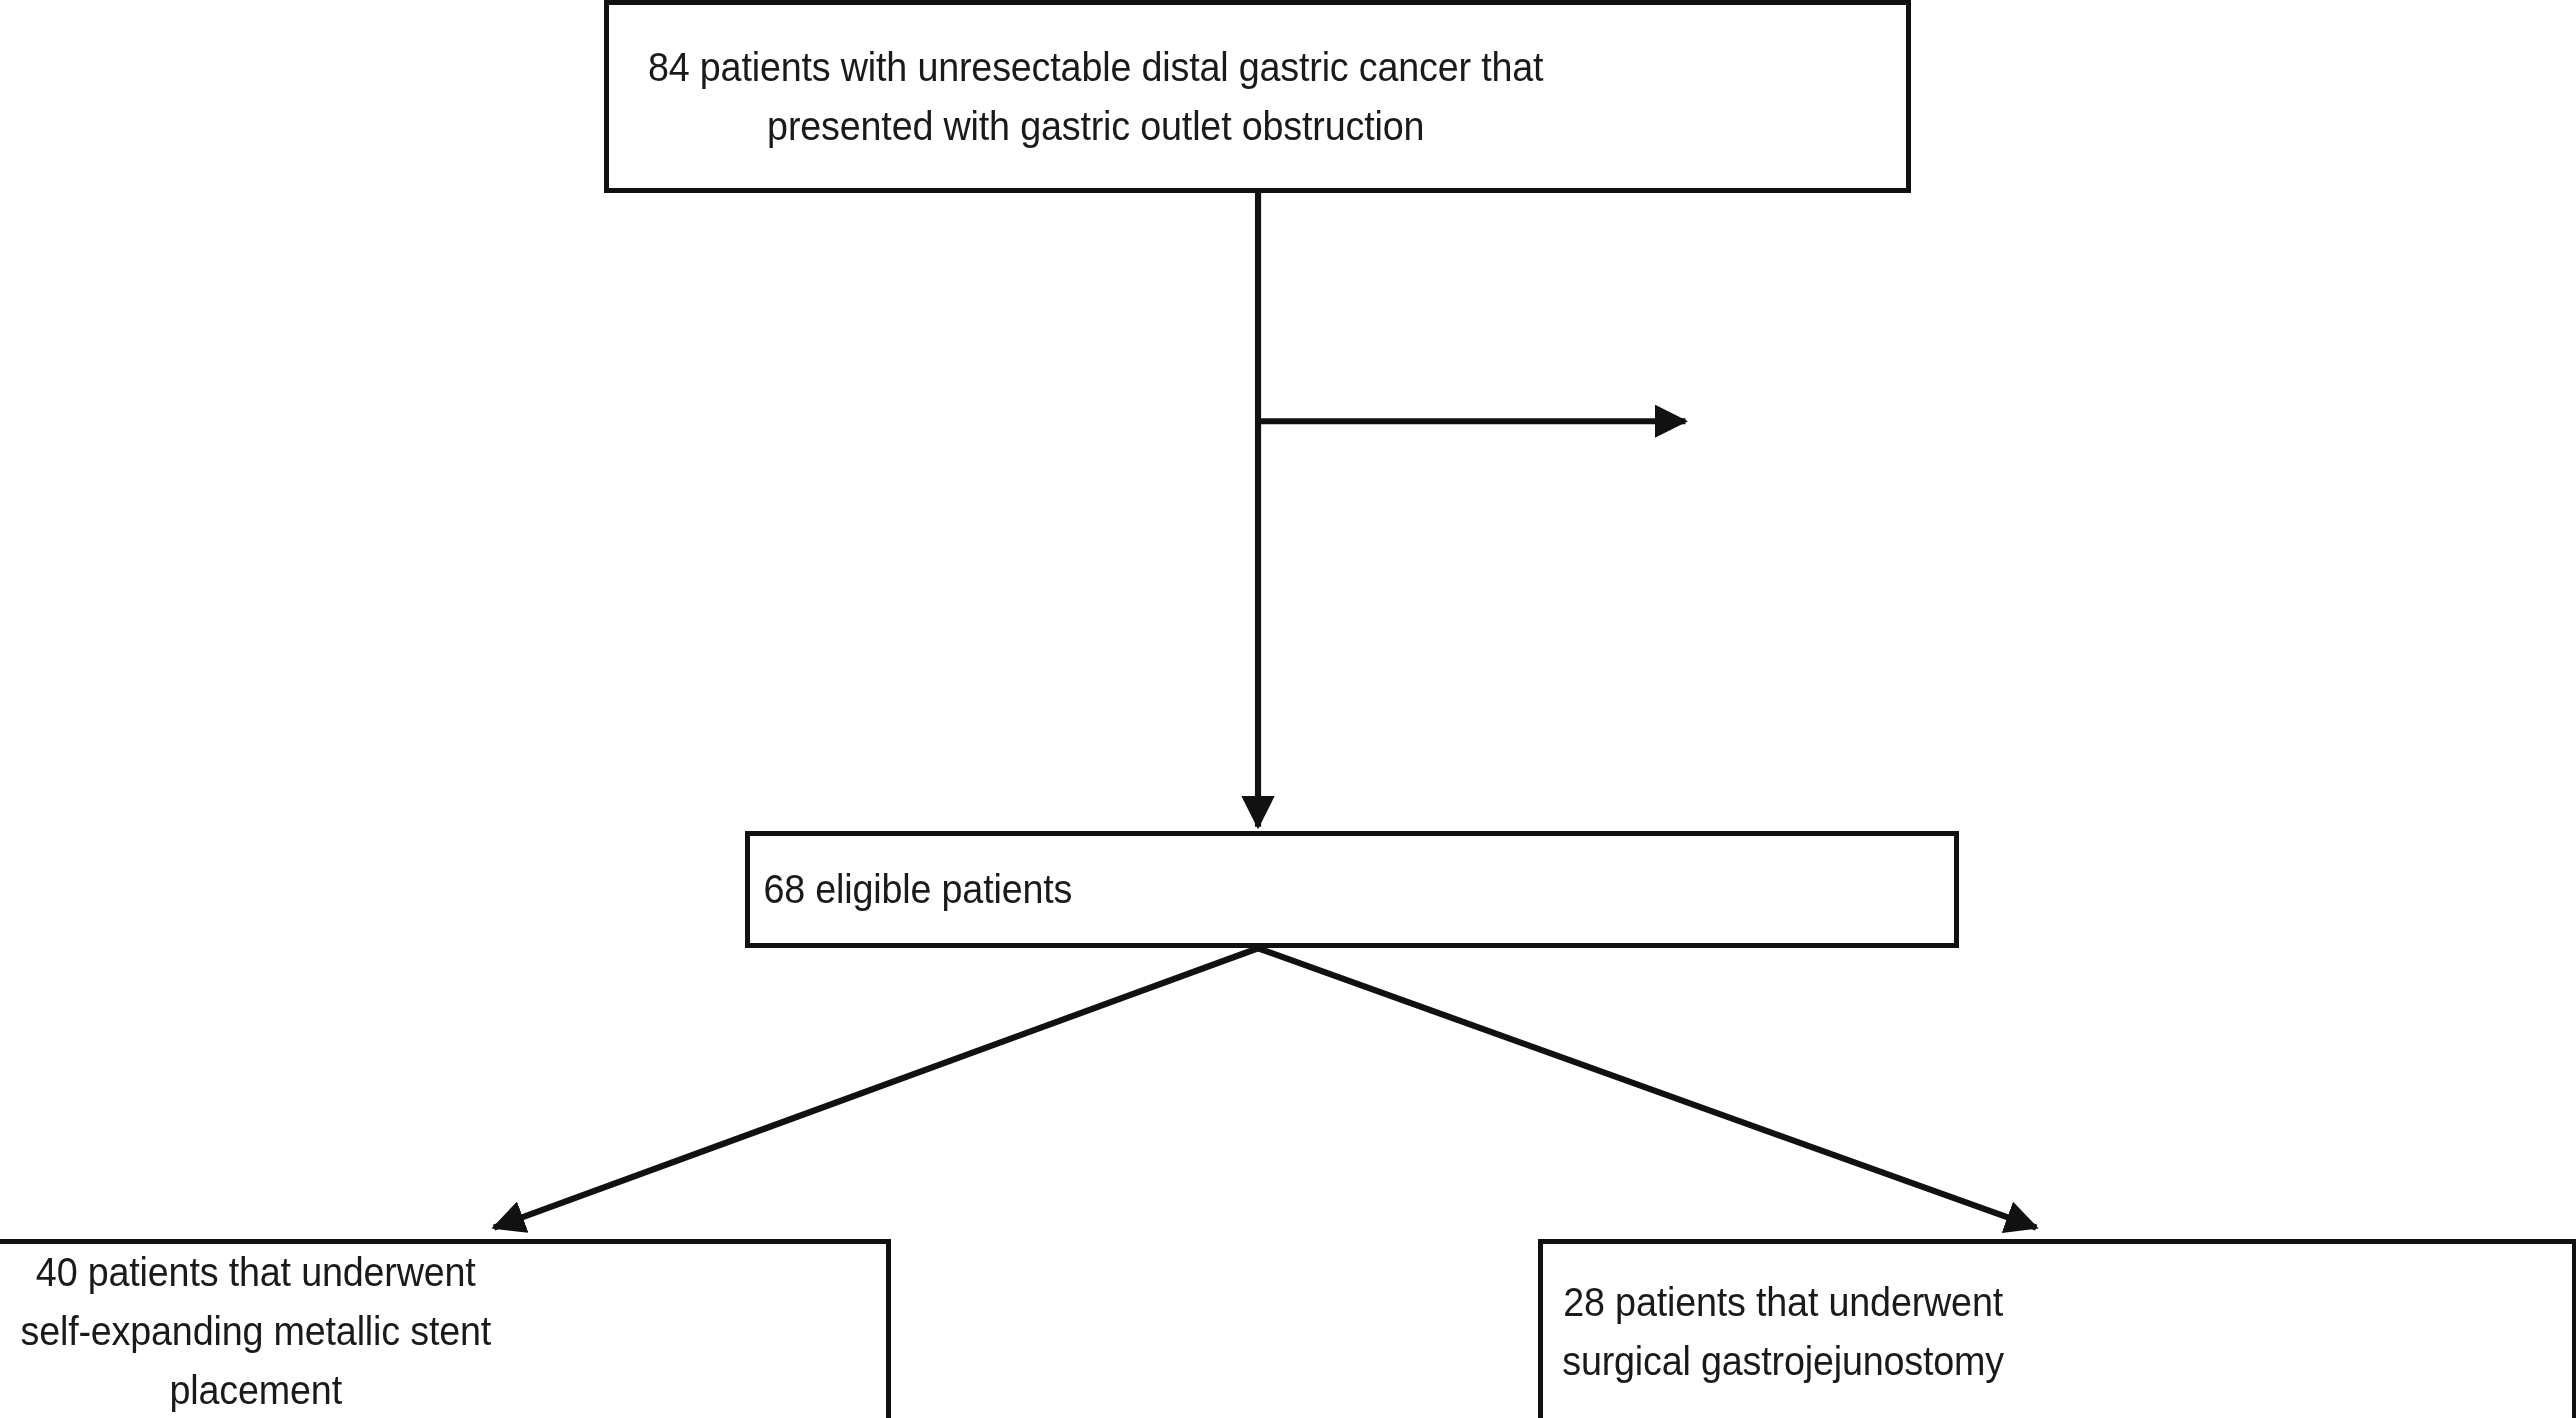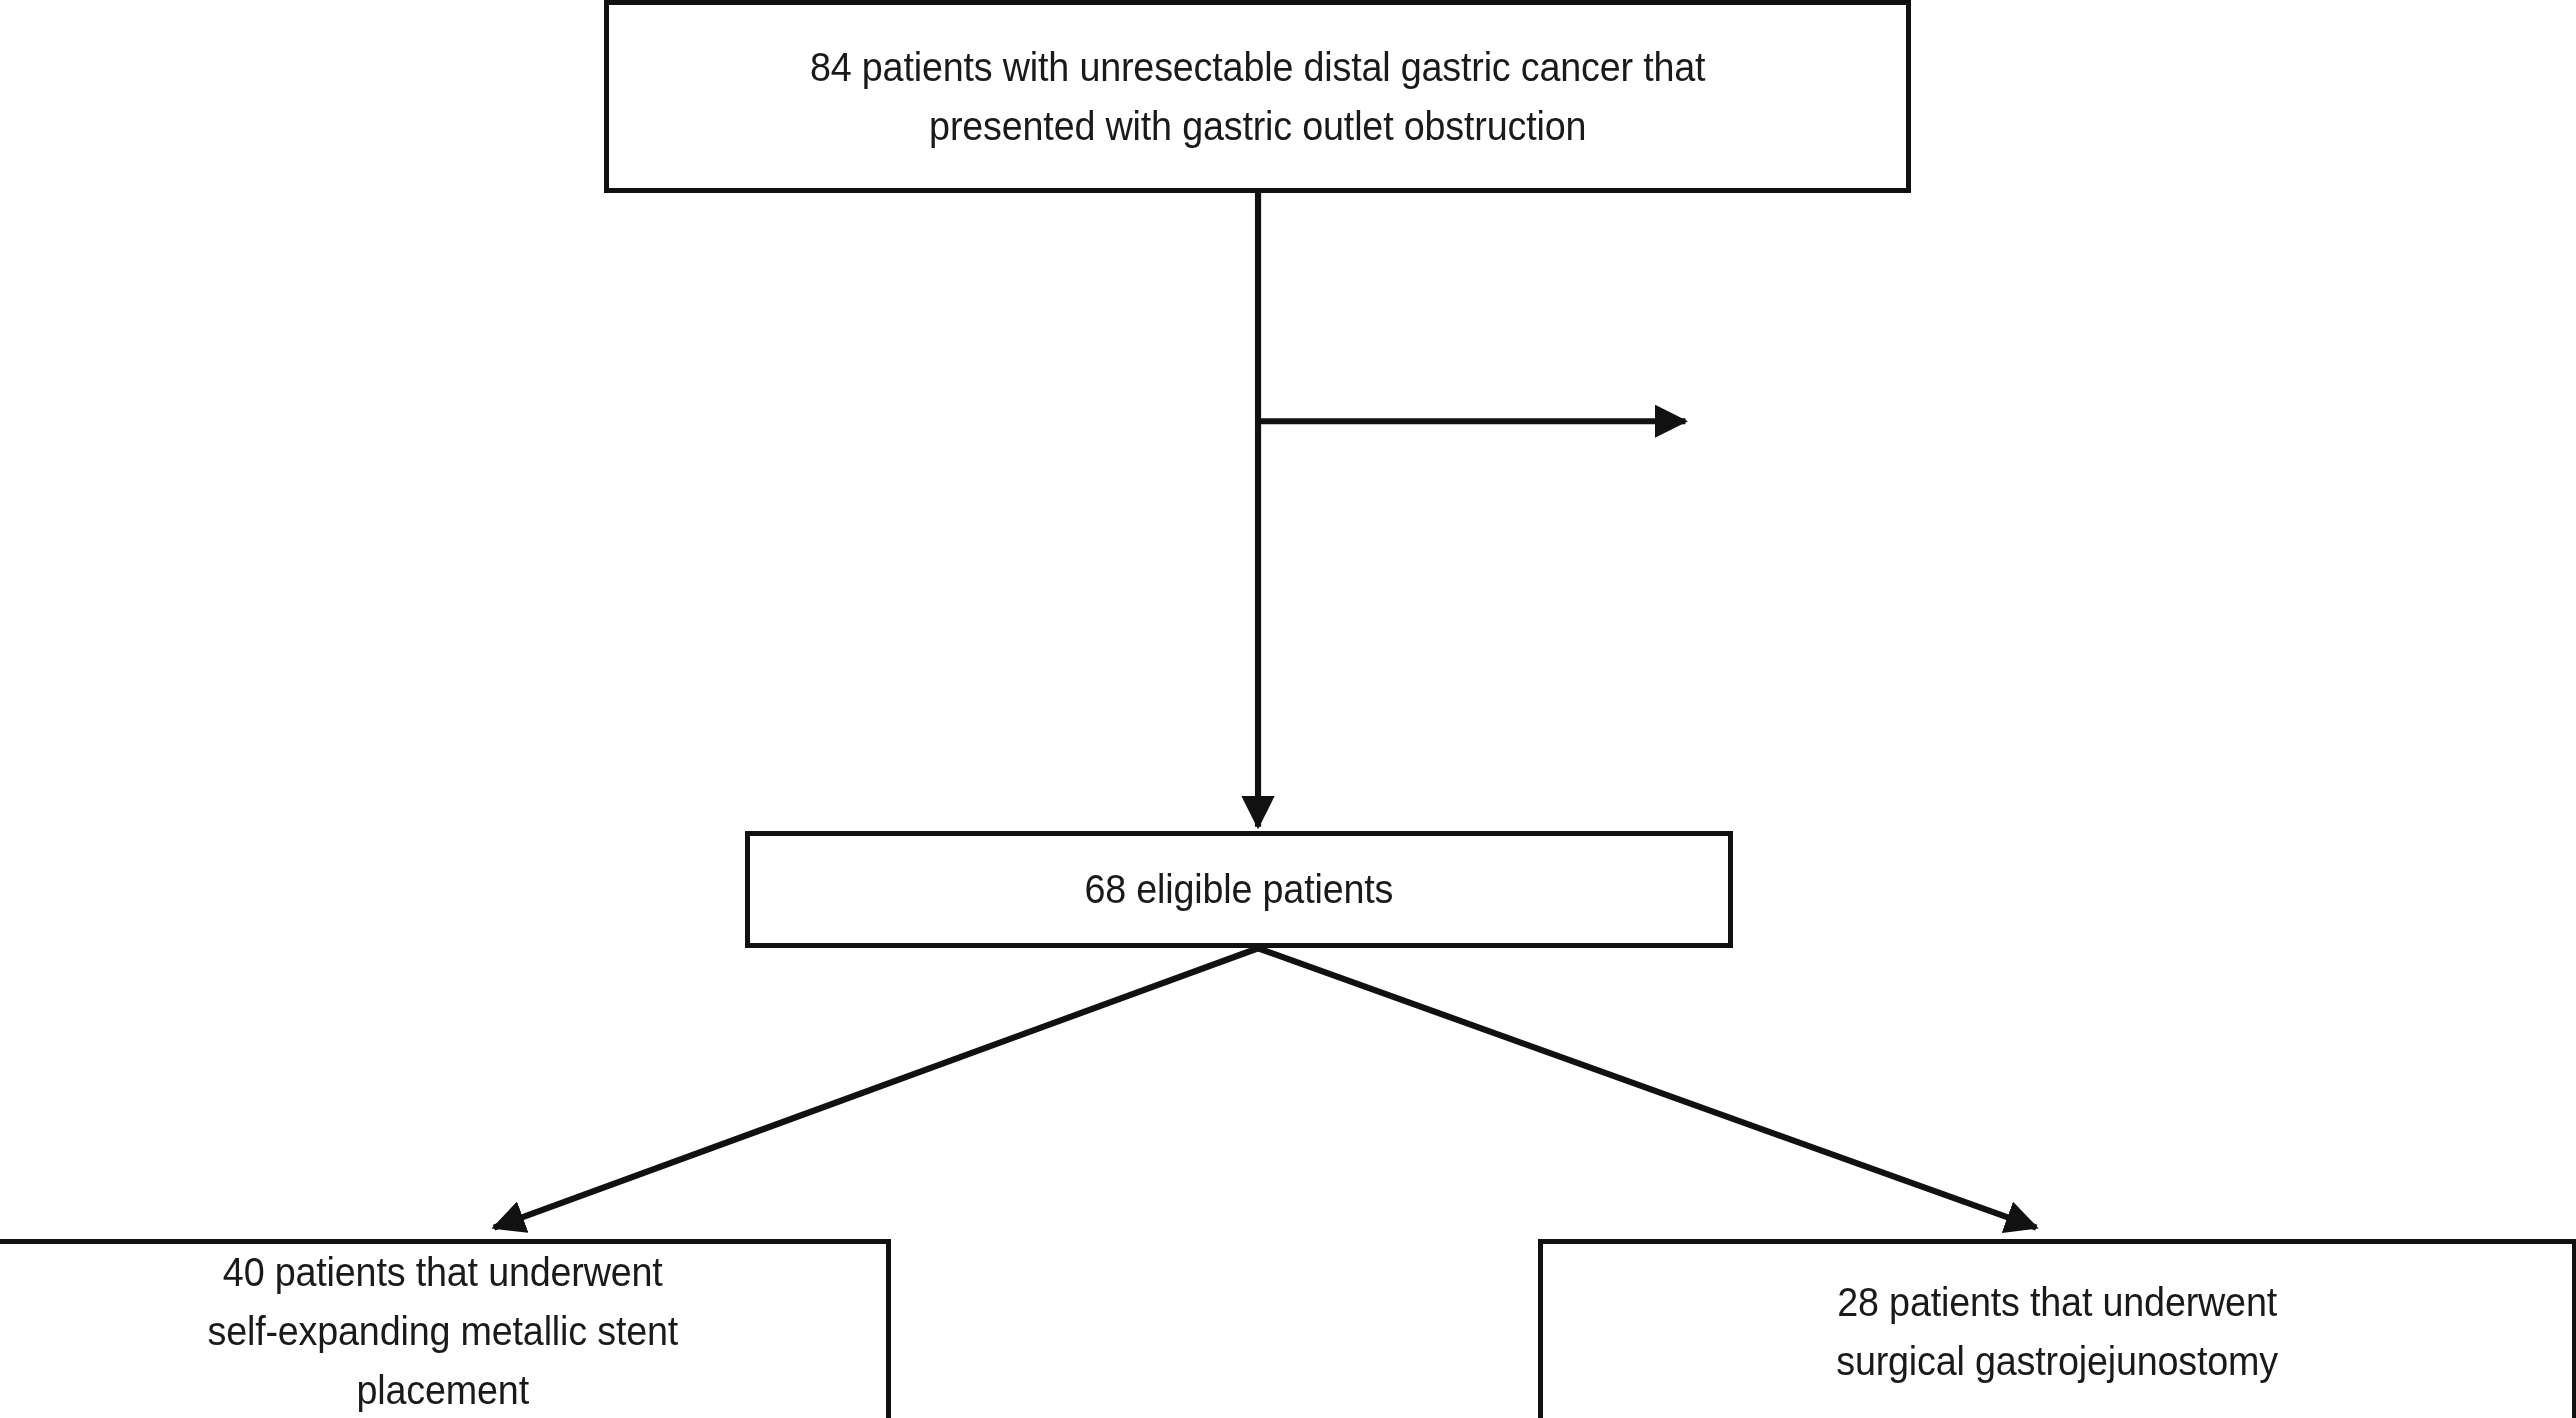--- a/index.html
+++ b/index.html
@@ -21,36 +21,35 @@
     width: 2576px;
     height: 1418px;
   }
   .node-box {
     position: absolute;
     box-sizing: border-box;
     border: 5.3px solid #111111;
     background: #ffffff;
     display: flex;
     align-items: center;
-    justify-content: center;
   }
   .node-text {
     font-family: "Liberation Sans", "DejaVu Sans", sans-serif;
     font-size: 41px;
     line-height: 59px;
     color: #1a1a1a;
     text-align: center;
     font-stretch: condensed;
     transform: scaleX(0.92);
     white-space: pre-line;
     letter-spacing: -0.2px;
   }
   #node-top      { left: 604px;  top: 0px;     width: 1307px; height: 193px; }
   #node-surgical { left: 1693px; top: 339px;   width: 880px;  height: 175px; }
-  #node-eligible { left: 745px;  top: 831px;   width: 988px; height: 117px; }
+  #node-eligible { left: 745px;  top: 831px;   width: 1214px; height: 117px; }
   #node-stent    { left: -5.3px;   top: 1239px;  width: 896px; height: 185px; }
   #node-gj       { left: 1538px; top: 1239px;  width: 1039px; height: 185px; }
 </style>
 </head>
 <body>
 
 <div id="flow-root">
 
   <svg id="flow-svg" viewBox="0 0 2922 1609" xmlns="http://www.w3.org/2000/svg">
     <defs>

